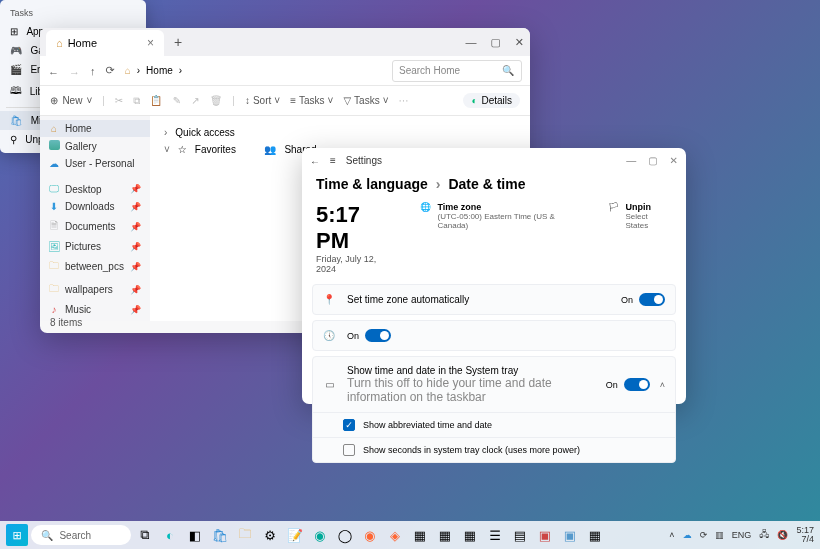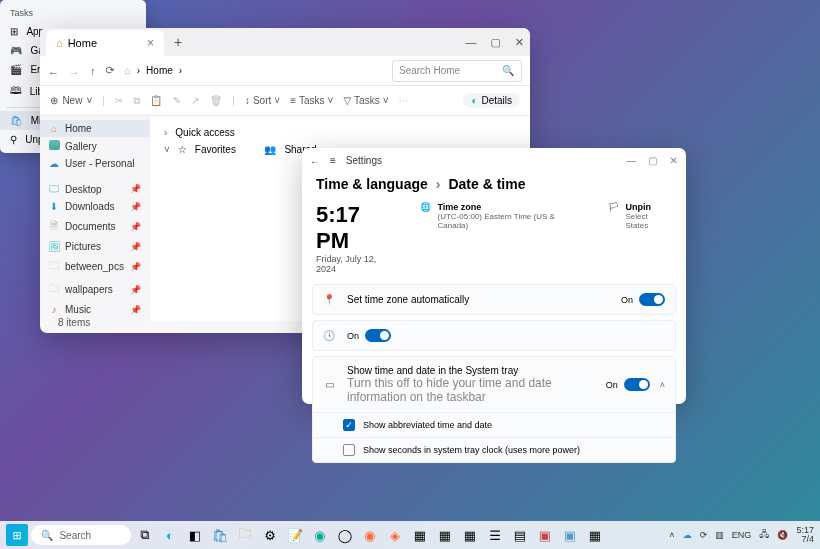--- a/index.html
+++ b/index.html
@@ -31,21 +31,21 @@
 .sidebar{width:110px;background:#f6f6f8;overflow:hidden;padding-top:4px;}
 .sb-item{display:flex;align-items:center;gap:5px;padding:3px 8px;font-size:10px;color:#333;}
 .sb-item .ico{width:12px;text-align:center;}
 .sb-item.sel{background:#e4e8f0;}
 .sb-item .pin{margin-left:auto;color:#888;font-size:9px;}
 .sb-gap{height:8px;}
 .main-pane{flex:1;background:#fff;padding:8px 14px;font-size:10px;position:relative;}
 .row-hdr{display:flex;align-items:center;gap:8px;padding:3px 0;}
 .chev{color:#666;}
 .preview-hint{position:absolute;right:10px;top:120px;color:#888;font-size:10px;}
-.statusbar{position:absolute;bottom:0;left:8px;height:18px;font-size:10px;color:#555;padding:2px 10px;}
+.statusbar{position:absolute;bottom:0;left:0;height:18px;font-size:10px;color:#555;padding:2px 10px;}
 
 
 #settings{left:302px;top:148px;width:384px;height:256px;}
 .set-title{display:flex;align-items:center;height:24px;padding:0 8px;gap:10px;font-size:10px;color:#333;}
 .set-title .win-ctrls{font-size:10px;gap:12px;color:#888;}
 .bc{display:flex;align-items:flex-end;gap:8px;padding:4px 14px;font-size:14px;font-weight:600;}
 .bc .sep{color:#888;}
 .inforow{display:flex;align-items:flex-start;padding:6px 14px 10px;gap:22px;}
 .time-big{font-size:22px;font-weight:700;}
 .time-sub{font-size:9px;color:#555;}

